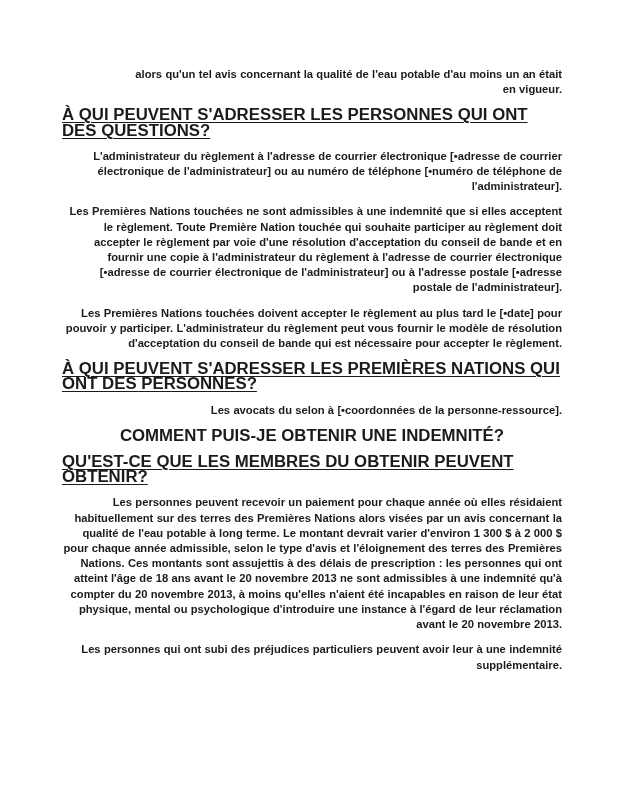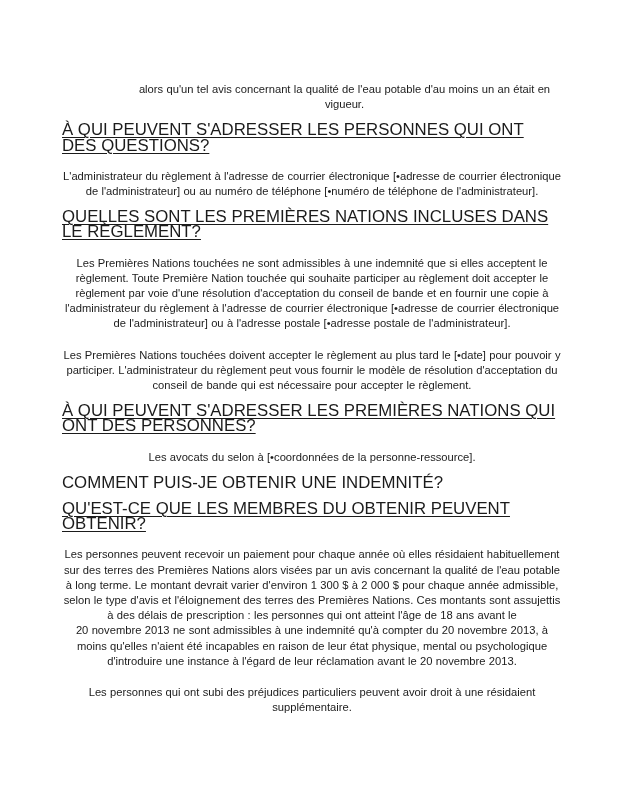--- a/index.html
+++ b/index.html
@@ -16,48 +16,49 @@
     height: 808px;
     background: #ffffff;
     padding: 66px 62px 40px 62px;
     color: #1b1b1b;
     font-family: "Liberation Sans", "DejaVu Sans", sans-serif;
     font-size: 11.2px;
     line-height: 15.2px;
     -webkit-font-smoothing: antialiased;
   }
   .para {
-    margin: 16px 0 10px 0;
-    text-align: center;
+    margin: 1px 0 10px 0;
+    text-align: right;
     word-spacing: 0.2px;
+    font-weight: bold;
   }
   .para.indent {
     margin-left: 65px;
   }
   .heading {
     margin: 3px 0 11px 0;
-    font-weight: normal;
+    font-weight: bold;
     text-decoration: underline;
     text-underline-offset: 2px;
     text-decoration-thickness: 1px;
   }
   .heading.centered {
+    text-align: center;
     text-decoration: none;
     margin-top: 4px;
   }
 </style>
 </head>
 <body>
 
 <div class="page">
   <p class="para indent">alors qu'un tel avis concernant la qualité de l'eau potable d'au moins un an était en vigueur.</p>
   <h2 class="heading">À QUI PEUVENT S'ADRESSER LES PERSONNES QUI ONT DES QUESTIONS?</h2>
   <p class="para">L'administrateur du règlement à l'adresse de courrier électronique [•adresse de courrier électronique de l'administrateur] ou au numéro de téléphone [•numéro de téléphone de l'administrateur].</p>
-  <h2 class="heading">QUELLES SONT LES PREMIÈRES NATIONS INCLUSES DANS LE RÈGLEMENT?</h2>
   <p class="para">Les Premières Nations touchées ne sont admissibles à une indemnité que si elles acceptent le règlement. Toute Première Nation touchée qui souhaite participer au règlement doit accepter le règlement par voie d'une résolution d'acceptation du conseil de bande et en fournir une copie à l'administrateur du règlement à l'adresse de courrier électronique [•adresse de courrier électronique de l'administrateur] ou à l'adresse postale [•adresse postale de l'administrateur].</p>
   <p class="para">Les Premières Nations touchées doivent accepter le règlement au plus tard le [•date] pour pouvoir y participer. L'administrateur du règlement peut vous fournir le modèle de résolution d'acceptation du conseil de bande qui est nécessaire pour accepter le règlement.</p>
   <h2 class="heading">À QUI PEUVENT S'ADRESSER LES PREMIÈRES NATIONS QUI ONT DES PERSONNES?</h2>
   <p class="para">Les avocats du selon à [•coordonnées de la personne-ressource].</p>
   <h2 class="heading centered">COMMENT PUIS-JE OBTENIR UNE INDEMNITÉ?</h2>
   <h2 class="heading">QU'EST-CE QUE LES MEMBRES DU OBTENIR PEUVENT OBTENIR?</h2>
   <p class="para">Les personnes peuvent recevoir un paiement pour chaque année où elles résidaient habituellement sur des terres des Premières Nations alors visées par un avis concernant la qualité de l'eau potable à long terme. Le montant devrait varier d'environ 1&nbsp;300&nbsp;$ à 2&nbsp;000&nbsp;$ pour chaque année admissible, selon le type d'avis et l'éloignement des terres des Premières Nations. Ces montants sont assujettis à des délais de prescription&nbsp;: les personnes qui ont atteint l'âge de 18 ans avant le 20&nbsp;novembre&nbsp;2013 ne sont admissibles à une indemnité qu'à compter du 20&nbsp;novembre&nbsp;2013, à moins qu'elles n'aient été incapables en raison de leur état physique, mental ou psychologique d'introduire une instance à l'égard de leur réclamation avant le 20&nbsp;novembre&nbsp;2013.</p>
-  <p class="para">Les personnes qui ont subi des préjudices particuliers peuvent avoir droit à une résidaient supplémentaire.</p>
+  <p class="para">Les personnes qui ont subi des préjudices particuliers peuvent avoir leur à une indemnité supplémentaire.</p>
 </div>
 
 </body></html>

